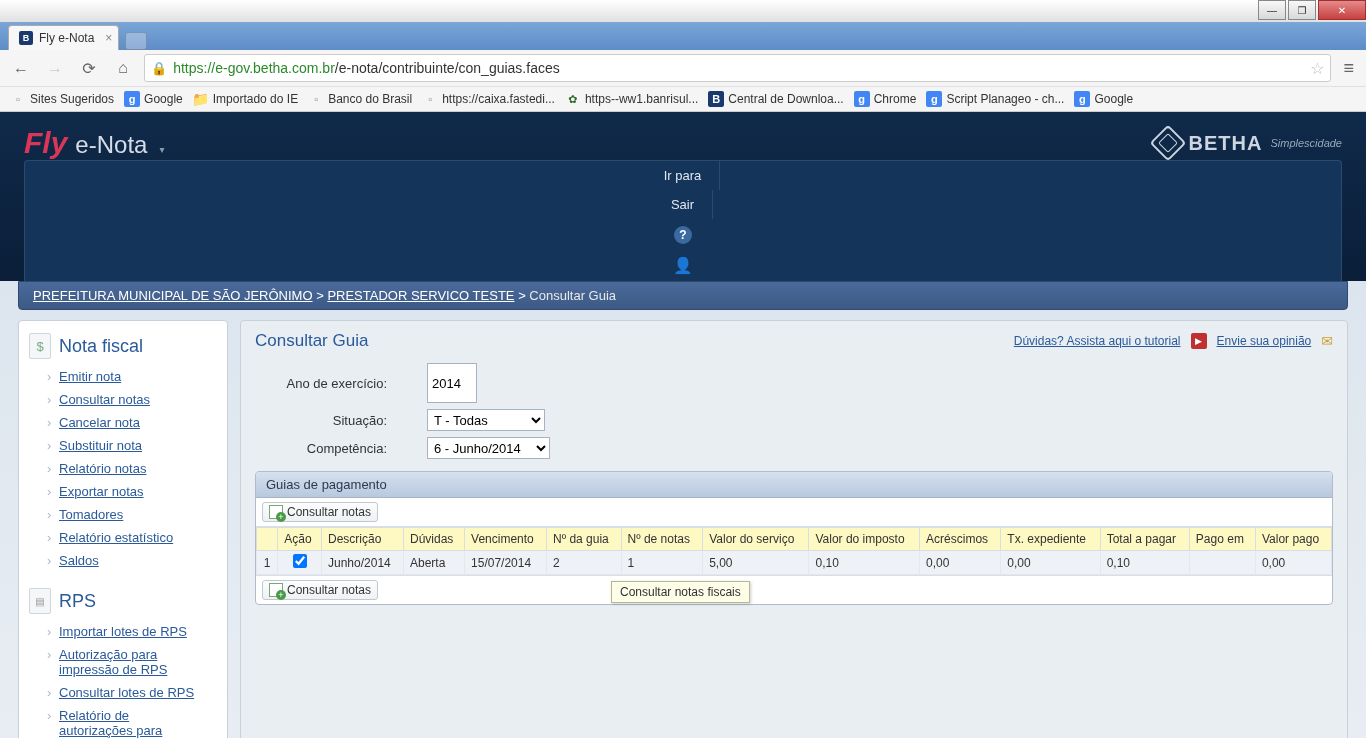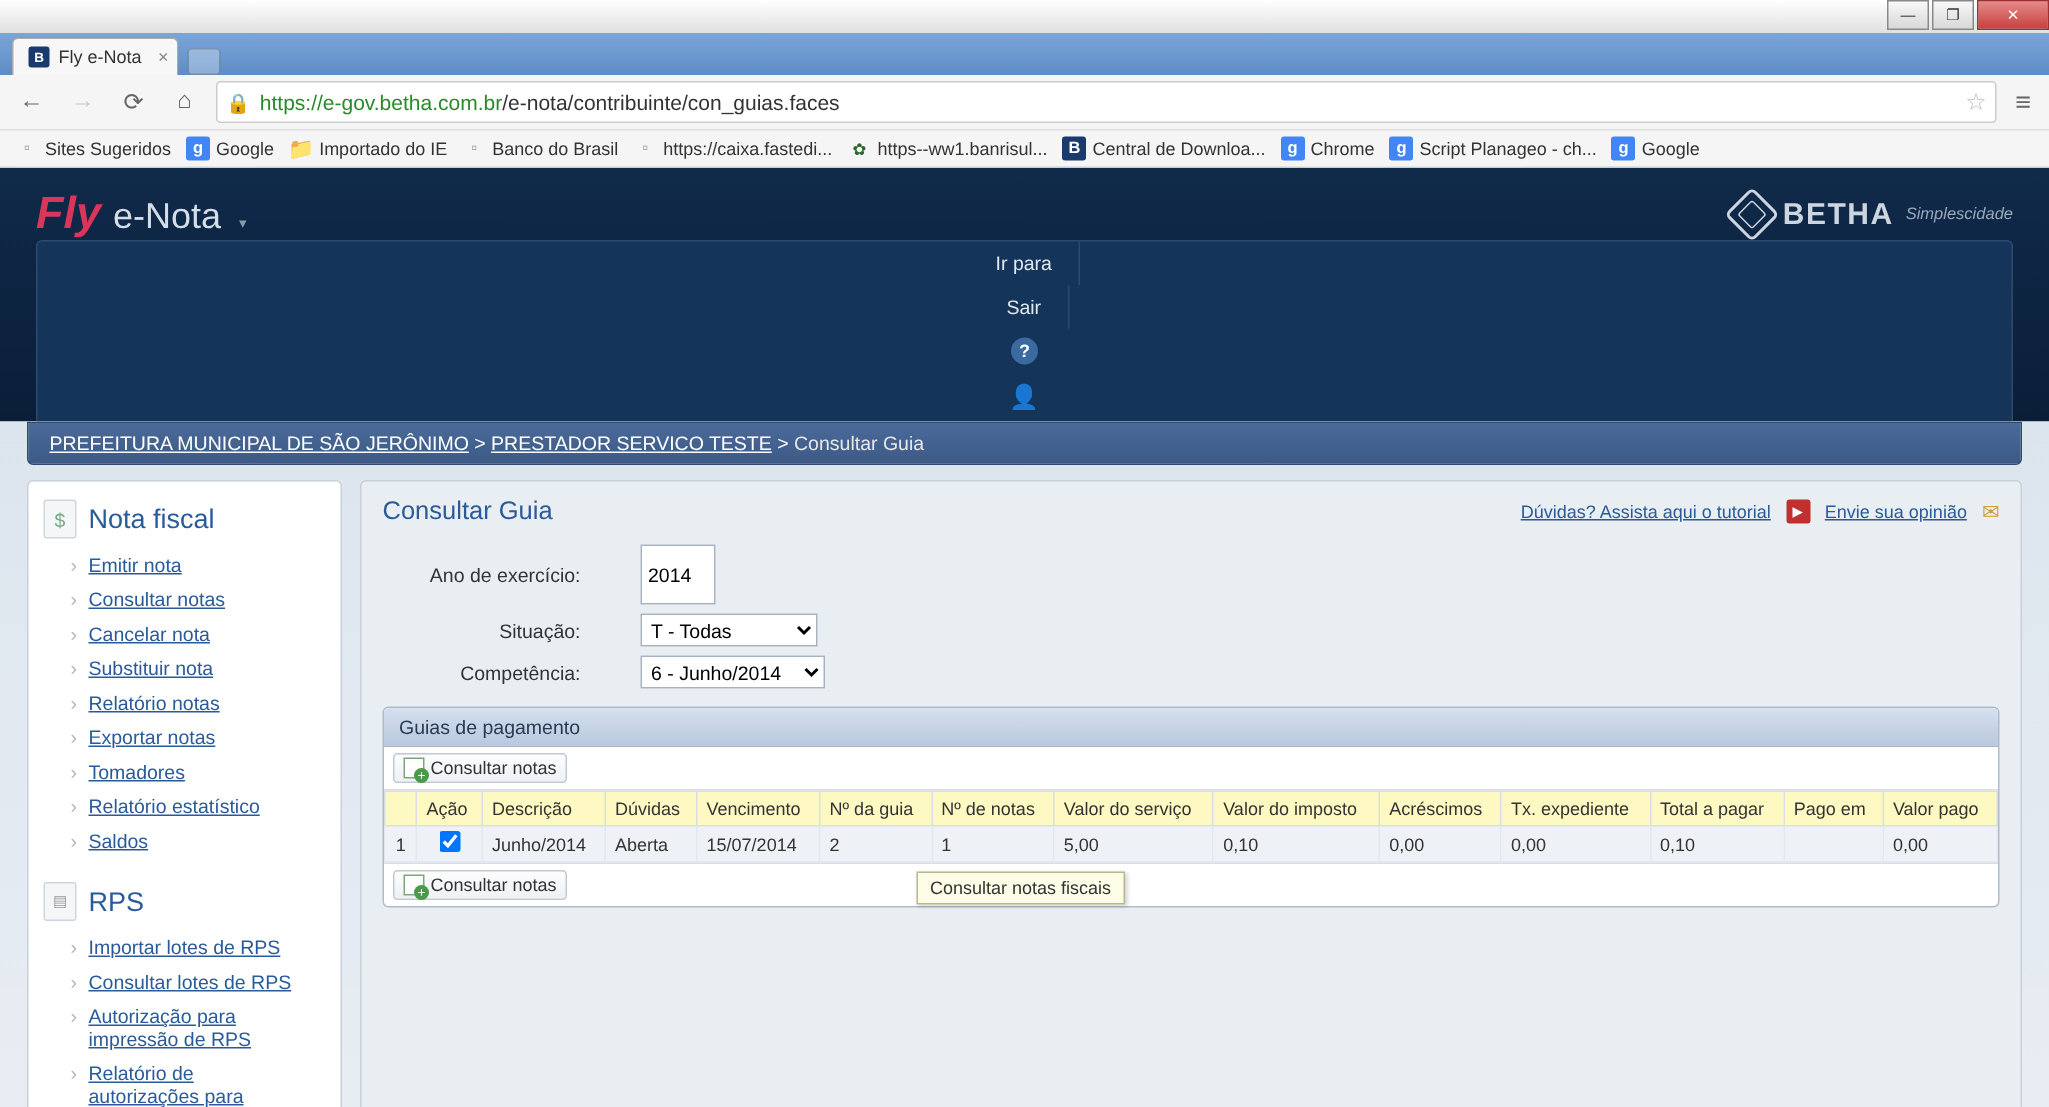--- a/index.html
+++ b/index.html
@@ -229,22 +229,22 @@
             <li><a href="#">Relatório estatístico</a></li>
             <li><a href="#">Saldos</a></li>
           </ul>
 
         <div class="side-section">
           <div class="side-icon rps">▤</div>
           <div class="side-section-title">RPS</div>
         </div>
         <ul class="side-items" id="rps-items">
             <li><a href="#">Importar lotes de RPS</a></li>
+            <li><a href="#">Autorização para impressão de RPS</a></li>
             <li><a href="#">Consultar lotes de RPS</a></li>
-            <li><a href="#">Autorização para impressão de RPS</a></li>
             <li><a href="#">Relatório de autorizações para impressão de RPS</a></li>
           </ul>
 
         <div class="side-section" style="border-top:1px solid #e0e4ea; padding-top:8px;">
           <div class="side-icon" style="color:#999">▦</div>
           <div class="side-section-title">Guia de pagamento</div>
         </div>
       </div>
 
       <div class="main">

